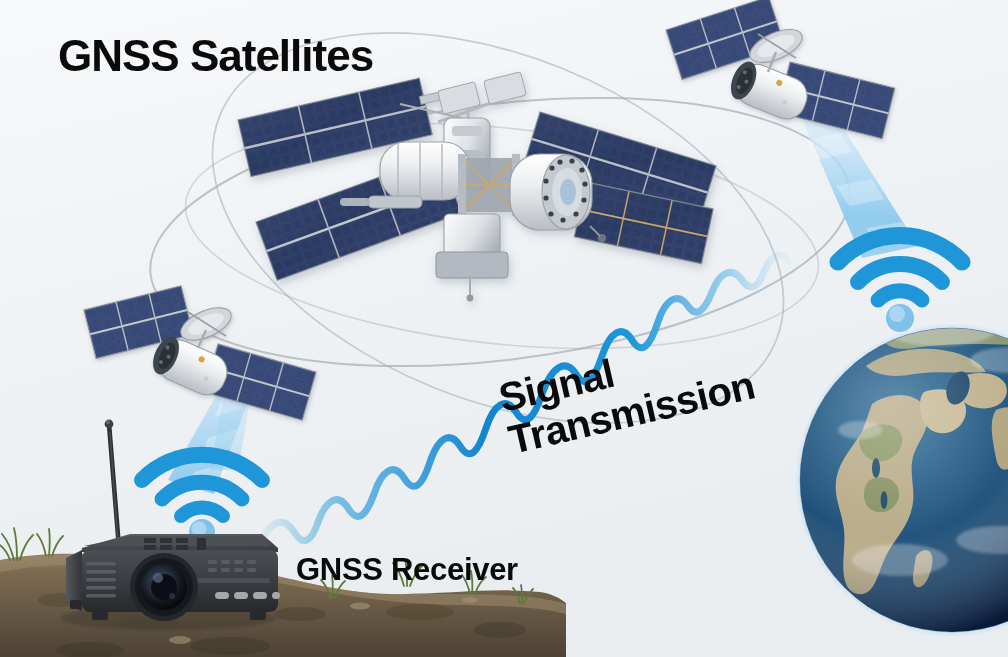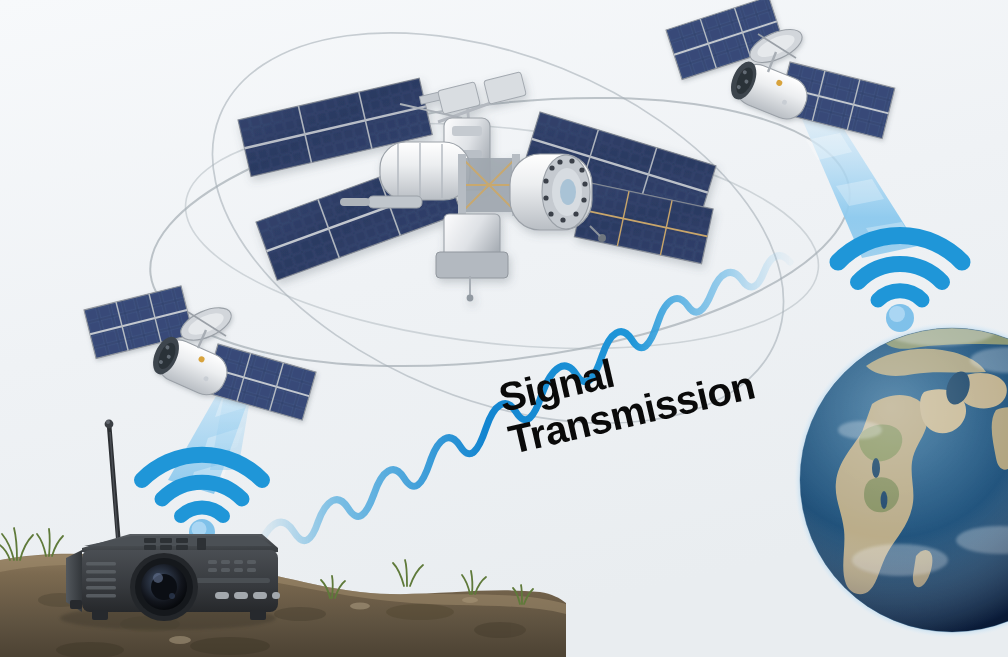--- a/index.html
+++ b/index.html
@@ -590,17 +590,19 @@
 
       <g fill="#26292d">
         <rect x="92" y="610" width="16" height="10" rx="2"></rect>
         <rect x="250" y="610" width="16" height="10" rx="2"></rect>
         <rect x="70" y="600" width="12" height="9" rx="2"></rect>
       </g>
     </g>
 
   </svg>
 
+  <div class="lbl" id="title-gnss-satellites">GNSS Satellites</div>
 
   <div class="lbl" id="label-signal-transmission"><span>Signal</span><br><span>Transmission</span></div>
 
+  <div class="lbl" id="label-gnss-receiver">GNSS Receiver</div>
 
 </div>
 
 </body></html>

